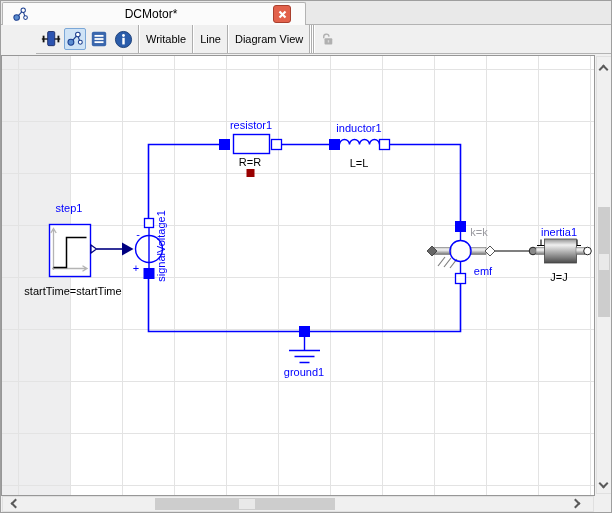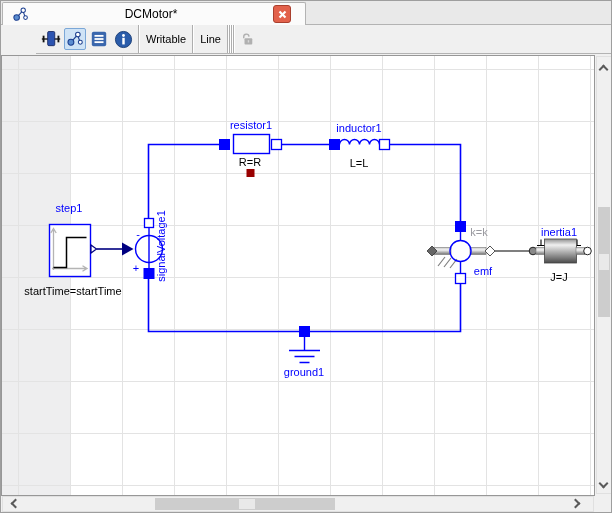--- a/index.html
+++ b/index.html
@@ -128,20 +128,23 @@
     </div>
     <span class="tb-sep"></span>
     <div class="tb-sec">
       <span>Writable</span>
     </div>
     <span class="tb-sep"></span>
     <div class="tb-sec">
       <span>Line</span>
     </div>
     <span class="tb-sep"></span>
+    <div class="tb-sec">
+      <span>Diagram View</span>
+    </div>
     <span class="tb-sep"></span>
     <span class="tb-sep"></span>
     <span class="tb-sep"></span>
     <div class="tb-sec lock">
       <svg width="16" height="16" viewBox="0 0 18 18">
         <path d="M5,8 V6.5 a3.4,3.4 0 0 1 6.8,-0.6" fill="none" stroke="#b0b0b0" stroke-width="1.8" transform="translate(-1.5,0)"></path>
         <rect x="4.5" y="8" width="10" height="8" rx="1.2" fill="#b0b0b0"></rect>
         <rect x="8.7" y="10.5" width="1.8" height="3" fill="#d8d8d8"></rect>
       </svg>
     </div>

